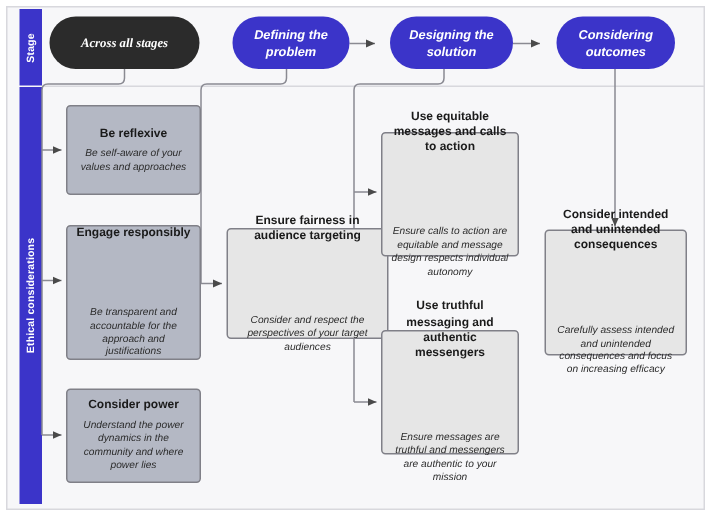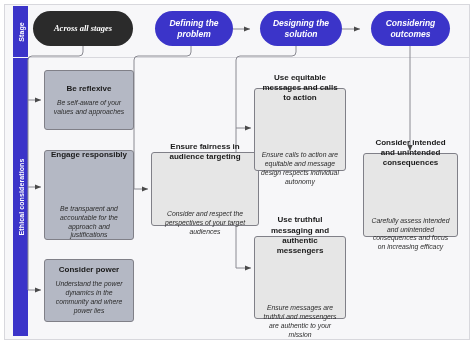--- a/index.html
+++ b/index.html
@@ -190,21 +190,21 @@
   <div class="card card-light" style="left:151px; top:152px; width:108px; height:74px;">
     <div class="card-title">Ensure fairness in audience targeting</div>
     <div class="card-desc">Consider and respect the perspectives of your target audiences</div>
   </div>
 
   <div class="card card-light" style="left:254px; top:88px; width:92px; height:83px;">
     <div class="card-title">Use equitable messages and calls to action</div>
     <div class="card-desc">Ensure calls to action are equitable and message design respects individual autonomy</div>
   </div>
 
-  <div class="card card-light" style="left:254px; top:236px; width:92px; height:83px;">
+  <div class="card card-light" style="left:254px; top:220px; width:92px; height:83px;">
     <div class="card-title">Use truthful messaging and authentic messengers</div>
     <div class="card-desc">Ensure messages are truthful and messengers are authentic to your mission</div>
   </div>
 
   <div class="card card-light" style="left:363px; top:153px; width:95px; height:84px;">
     <div class="card-title">Consider intended and unintended consequences</div>
     <div class="card-desc">Carefully assess intended and unintended consequences and focus on increasing efficacy</div>
   </div>
 
 </div>

